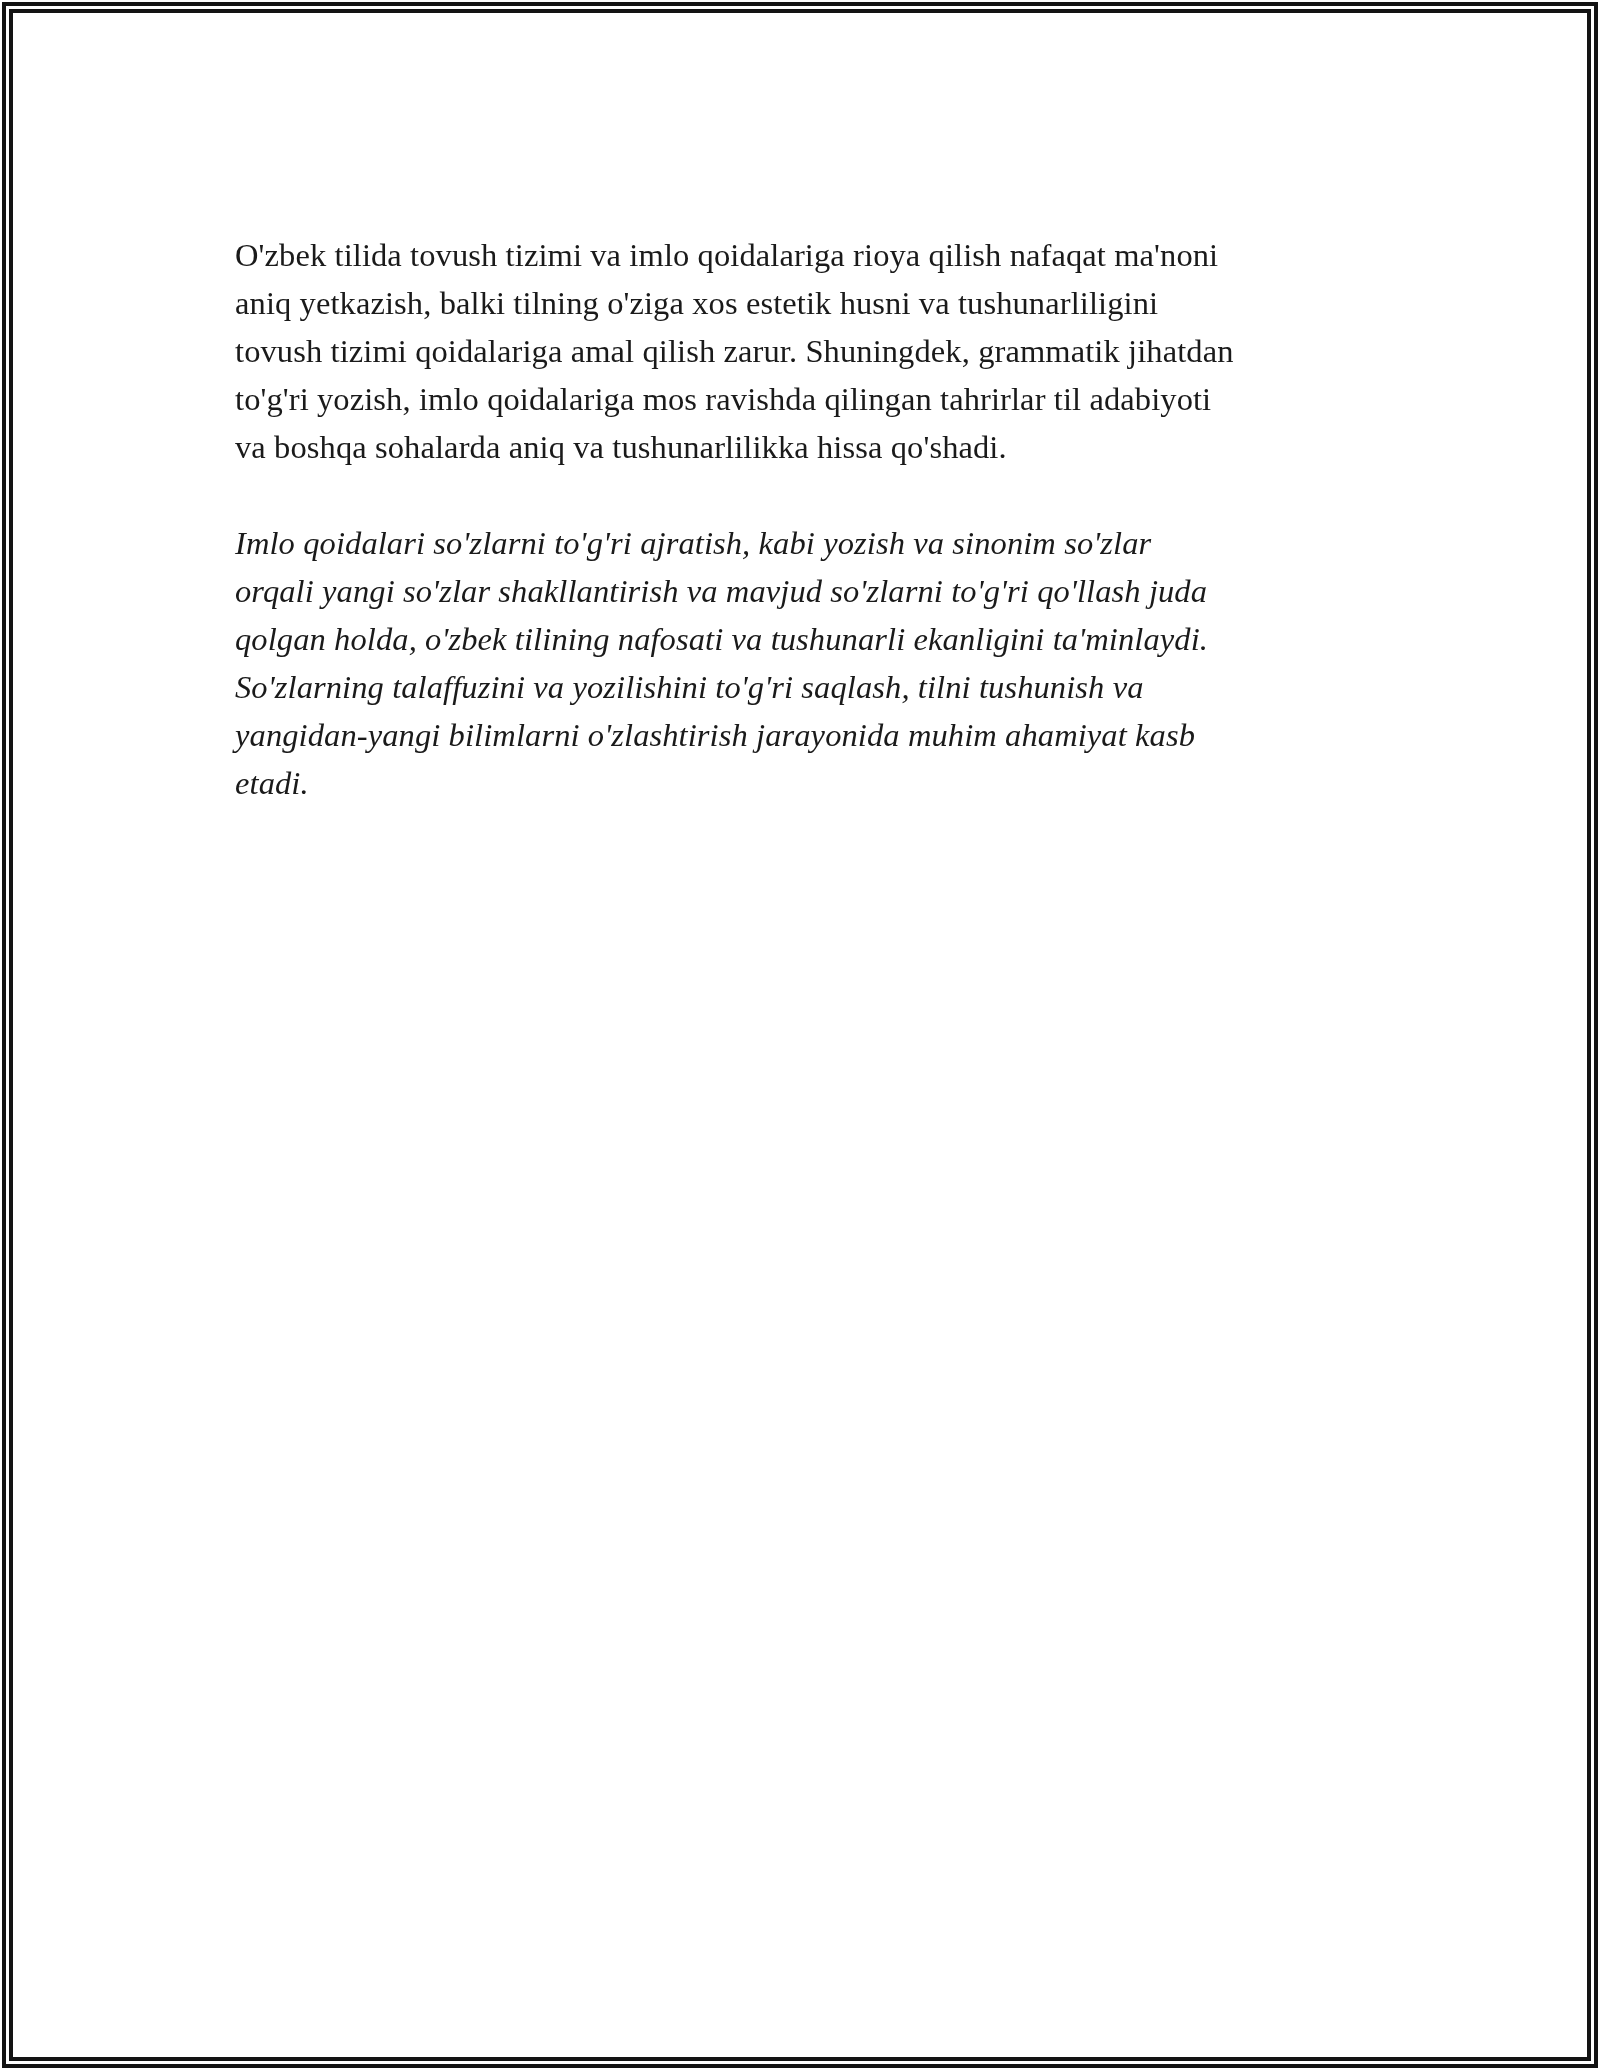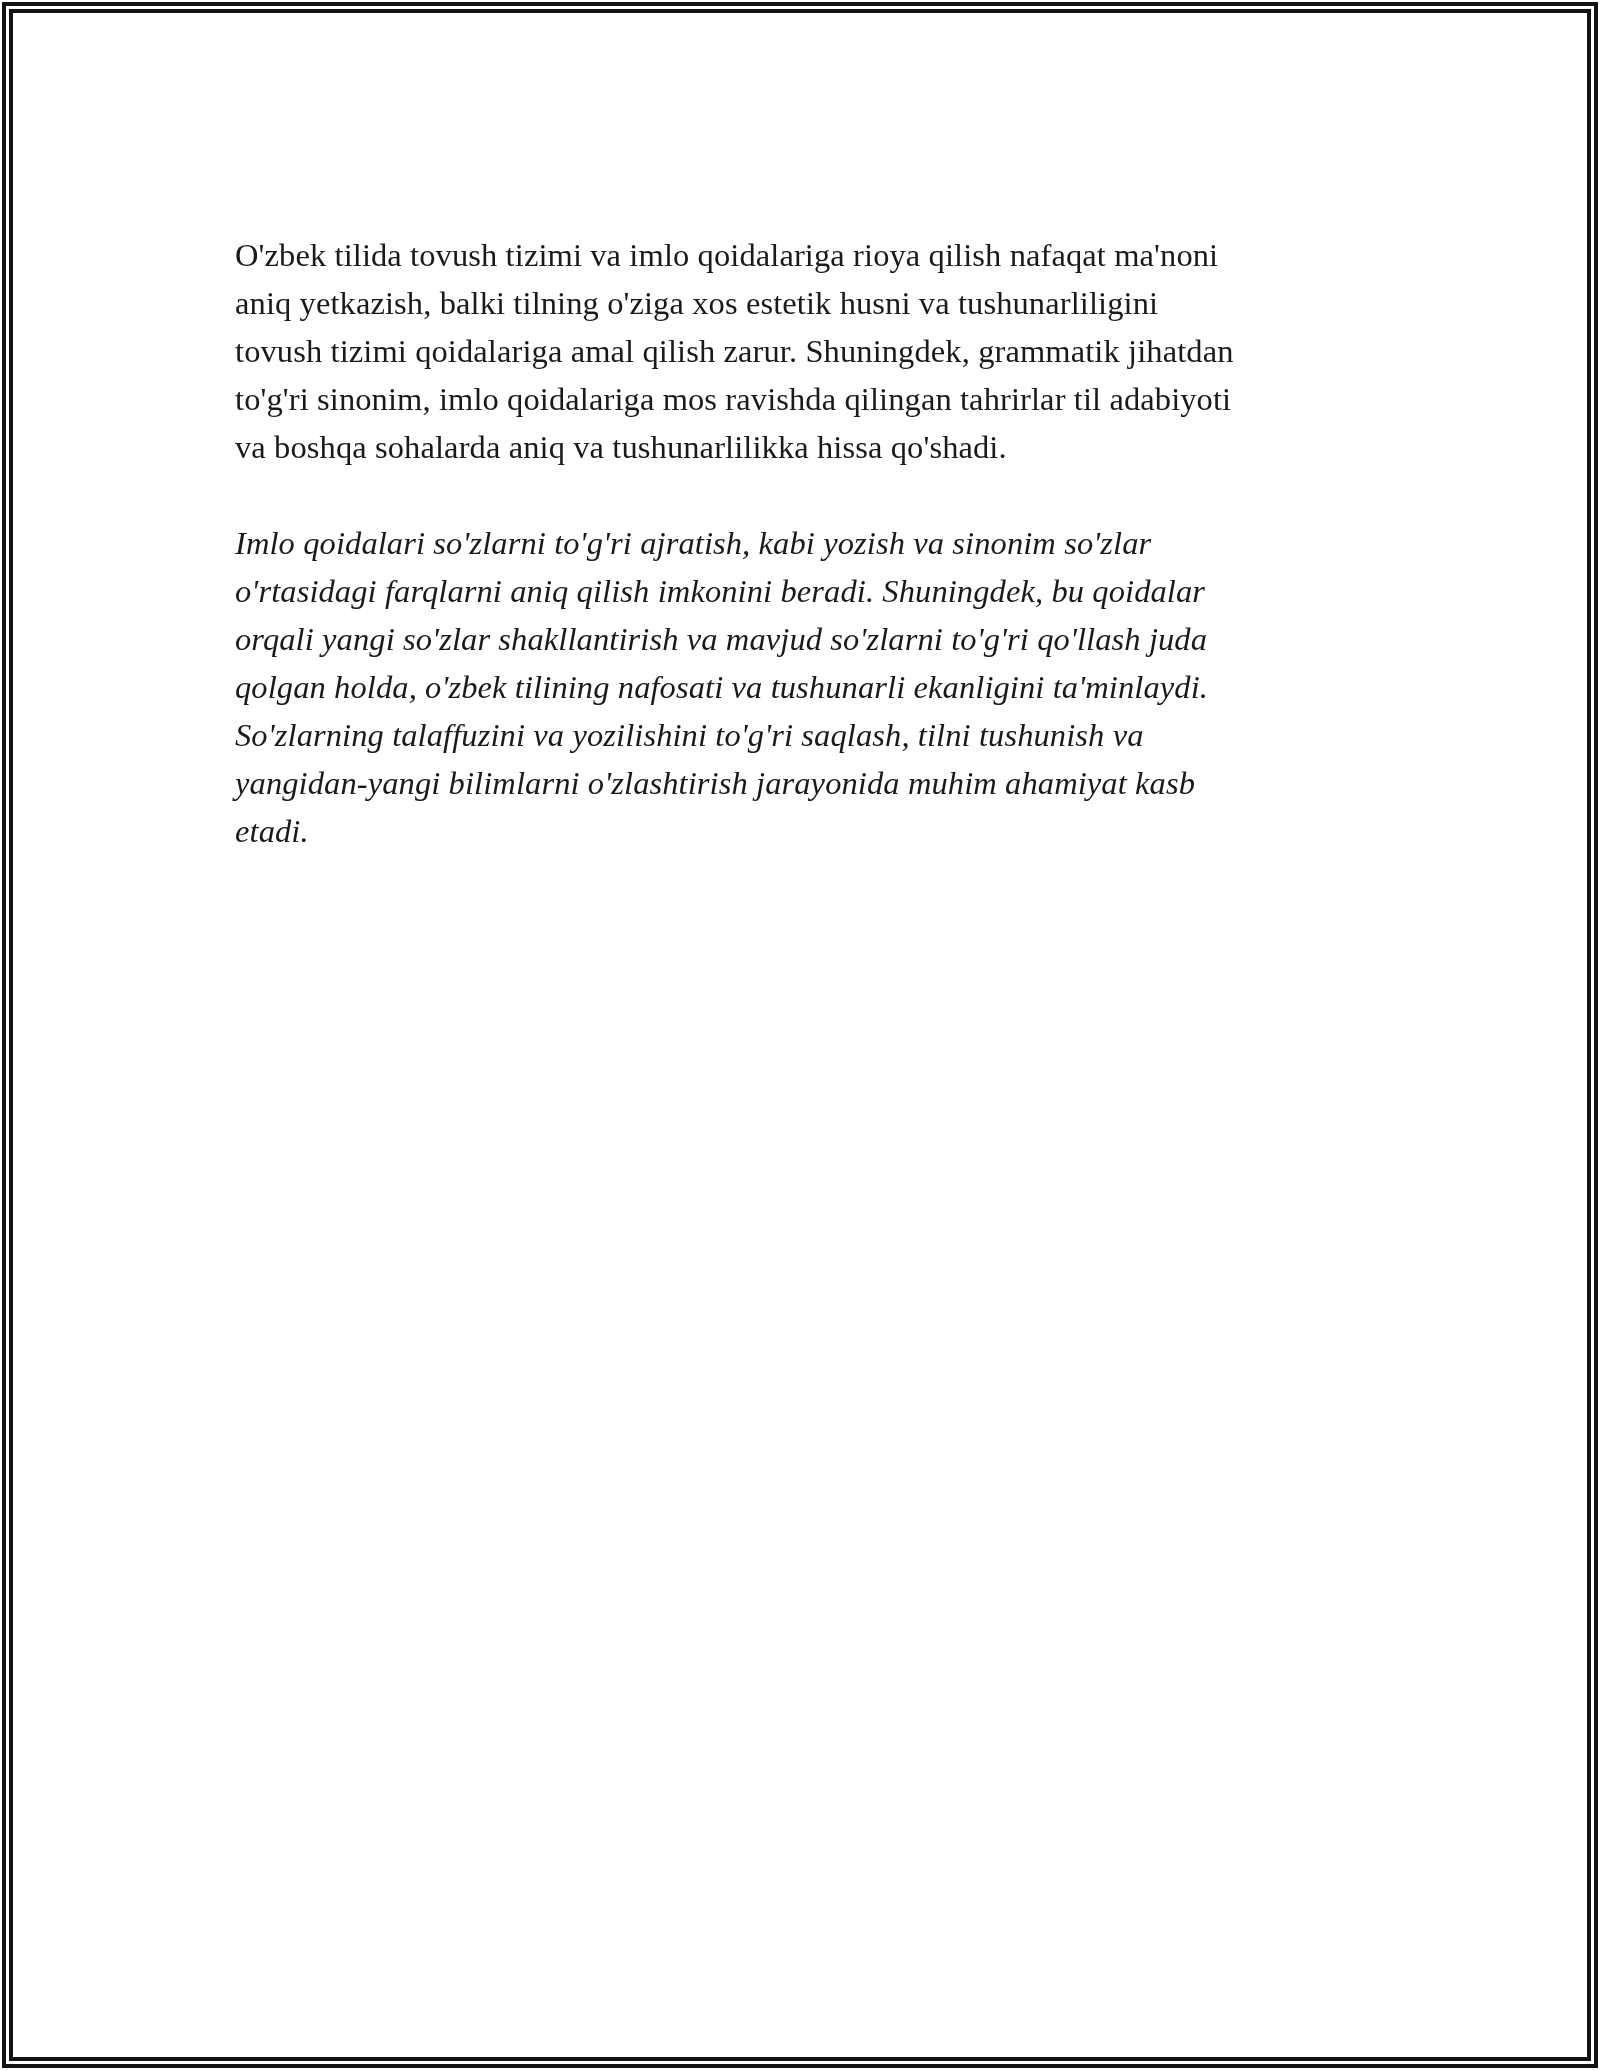--- a/index.html
+++ b/index.html
@@ -60,27 +60,26 @@
 
   <div class="frame-outer"></div>
   <div class="frame-inner"></div>
 
   <div class="text-block">
 
     <div class="paragraph">
       <div class="text-line">O'zbek tilida tovush tizimi va imlo qoidalariga rioya qilish nafaqat ma'noni</div>
       <div class="text-line">aniq yetkazish, balki tilning o'ziga xos estetik husni va tushunarliligini</div>
       <div class="text-line">tovush tizimi qoidalariga amal qilish zarur. Shuningdek, grammatik jihatdan</div>
-      <div class="text-line">to'g'ri sinonim, imlo qoidalariga mos ravishda qilingan tahrirlar til adabiyoti</div>
+      <div class="text-line">to'g'ri yozish, imlo qoidalariga mos ravishda qilingan tahrirlar til adabiyoti</div>
       <div class="text-line">va boshqa sohalarda aniq va tushunarlilikka hissa qo'shadi.</div>
     </div>
 
     <div class="paragraph">
       <div class="text-line">Imlo qoidalari so'zlarni to'g'ri ajratish, kabi yozish va sinonim so'zlar</div>
-      <div class="text-line">o'rtasidagi farqlarni aniq qilish imkonini beradi. Shuningdek, bu qoidalar</div>
       <div class="text-line">orqali yangi so'zlar shakllantirish va mavjud so'zlarni to'g'ri qo'llash juda</div>
       <div class="text-line">qolgan holda, o'zbek tilining nafosati va tushunarli ekanligini ta'minlaydi.</div>
       <div class="text-line">So'zlarning talaffuzini va yozilishini to'g'ri saqlash, tilni tushunish va</div>
       <div class="text-line">yangidan-yangi bilimlarni o'zlashtirish jarayonida muhim ahamiyat kasb</div>
       <div class="text-line">etadi.</div>
     </div>
 
   </div>
 </div>
 

